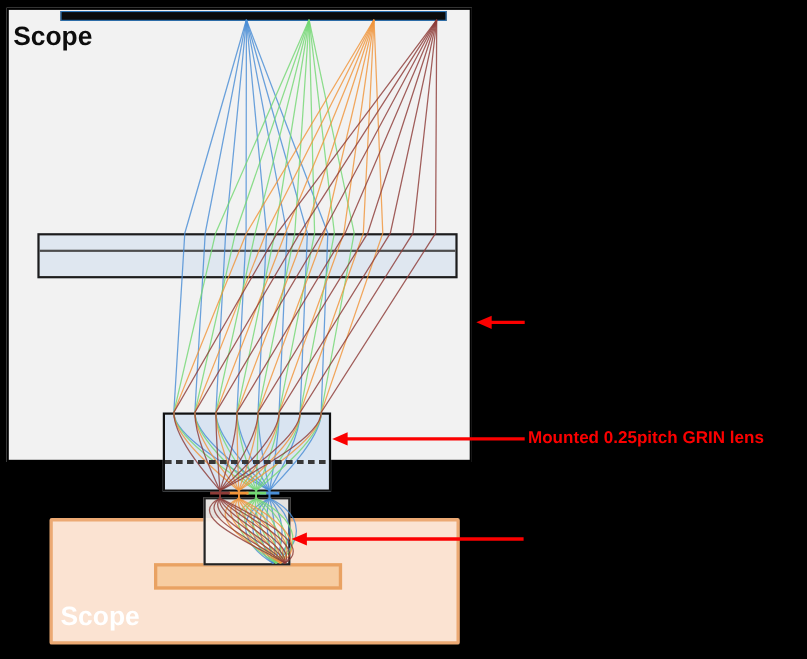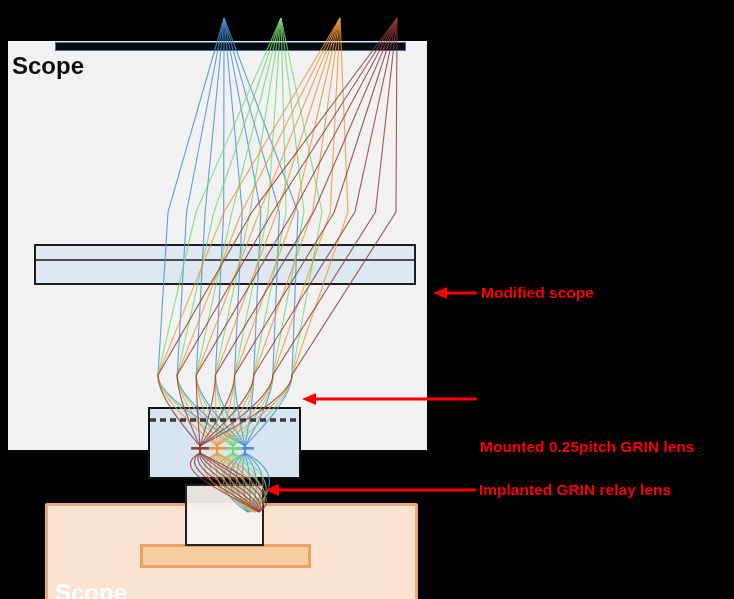--- a/index.html
+++ b/index.html
@@ -1,34 +1,34 @@
 <!DOCTYPE html>
 <html><head>
 <meta charset="utf-8">
 <style>
   html,body{margin:0;padding:0;background:#000;}
   .canvas{
     position:relative;width:734px;height:599px;background:#000;
     overflow:hidden;font-family:"Liberation Sans",sans-serif;
   }
-  .abs{position:absolute;box-sizing:border-box;margin-top:32px;}
+  .abs{position:absolute;box-sizing:border-box;}
   .scope-box{left:6px;top:7px;width:423px;height:413px;background:#f2f2f2;border:2px solid #000;}
   .sensor-bar{left:55px;top:10px;width:351px;height:9px;background:#0b0b0b;border:1px solid #2e75b6;}
   .scope-label{left:12px;top:20px;font-size:24px;font-weight:bold;color:#0d0d0d;}
   .objective-lens{left:34px;top:212px;width:382px;height:41px;background:#dfe7f0;border:2px solid #1c1c1c;}
   .lens-divider{position:absolute;left:0;top:13px;width:100%;border-top:2px solid #4d4d4d;}
   .grin-box{left:148px;top:375px;width:153px;height:72px;background:#d9e4f1;border:2px solid #101010;}
   .brain-box{left:45px;top:471px;width:373px;height:115px;background:#fbe3d2;border:3px solid #eca973;border-radius:2px;}
   .implant-bar{left:140px;top:512px;width:171px;height:24px;background:#f7cda2;border:3px solid #e9a263;}
   .relay-box{left:185px;top:452px;width:79px;height:62px;background:rgba(246,243,240,0.93);border:2px solid #232323;}
   .brain-label{left:55px;top:547px;font-size:24px;font-weight:bold;color:#ffffff;}
   .overlay{position:absolute;left:0;top:0;width:734px;height:599px;pointer-events:none;}
   .ann{position:absolute;font-size:15.5px;font-weight:bold;color:#fb0000;white-space:nowrap;}
   .ann-1{left:481px;top:284px;}
-  .ann-2{left:480px;top:390px;margin-top:48px;}
+  .ann-2{left:480px;top:390px;}
   .ann-3{left:479px;top:481px;}
 </style>
 </head>
 <body>
 
 <div class="canvas">
 
   <div class="abs scope-box"></div>
   <div class="abs sensor-bar"></div>
   <div class="abs scope-label">Scope</div>
@@ -93,17 +93,15 @@
     <g>
       <line x1="477" y1="399" x2="315" y2="399" stroke="#fb0000" stroke-width="3"></line>
       <polygon points="302,399 316,393 316,405" fill="#fb0000"></polygon>
     </g>
     <g>
       <line x1="476" y1="490" x2="278" y2="490" stroke="#fb0000" stroke-width="3"></line>
       <polygon points="265,490 279,484 279,496" fill="#fb0000"></polygon>
     </g>
   </svg>
 
-  <div class="ann ann-1">Modified scope</div>
   <div class="ann ann-2">Mounted 0.25pitch GRIN lens</div>
-  <div class="ann ann-3">Implanted GRIN relay lens</div>
 
 </div>
 
 </body></html>

